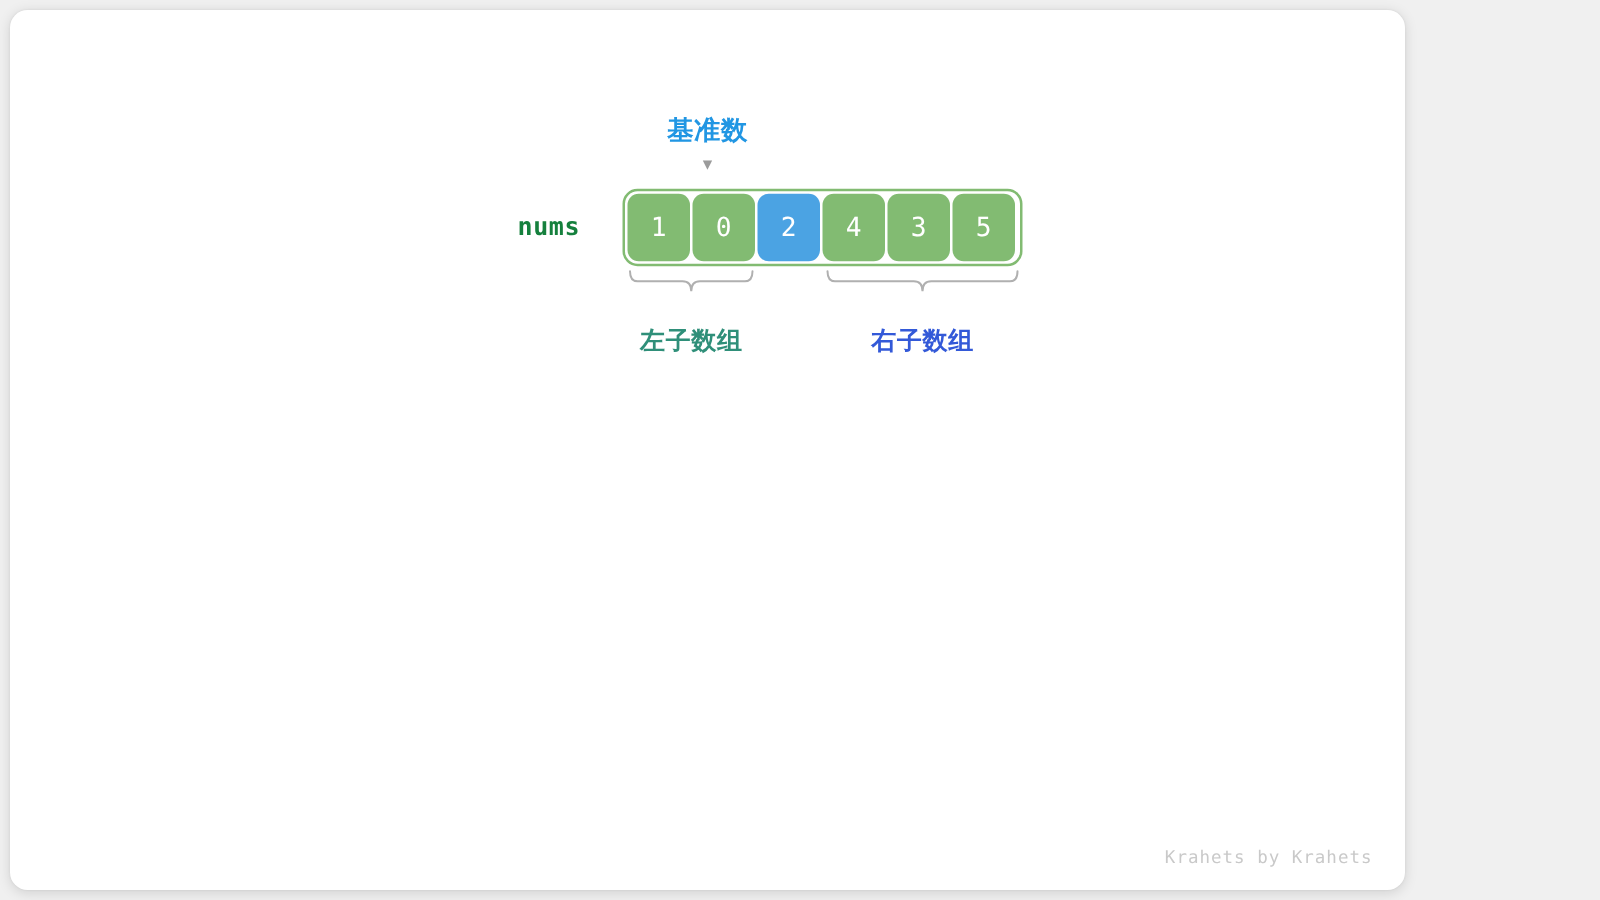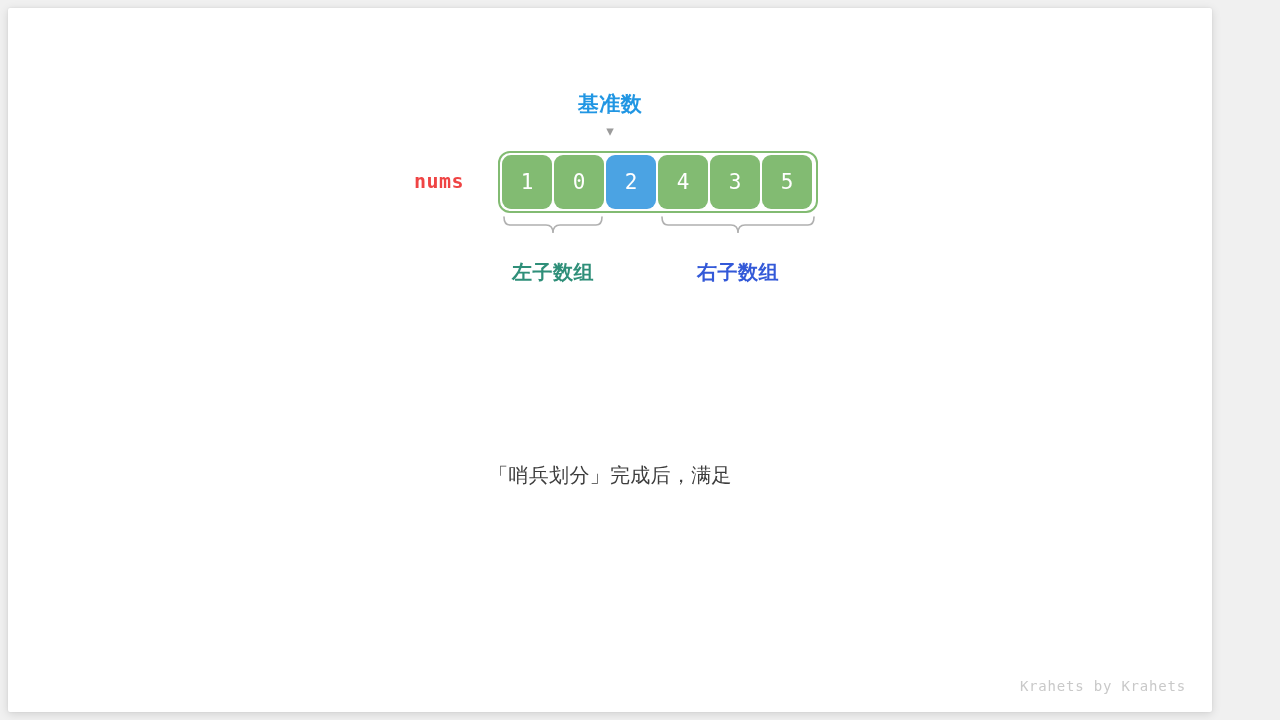--- a/index.html
+++ b/index.html
@@ -9,24 +9,24 @@
     height: 720px;
     background: #f0f0f0;
     font-family: "Liberation Sans", "DejaVu Sans", sans-serif;
     overflow: hidden;
   }
 
   #card {
     position: absolute;
     left: 8px;
     top: 8px;
-    width: 1204px;
+    width: 1116px;
     height: 704px;
     background: #ffffff;
-    border-radius: 2px;
+    border-radius: 14px;
     box-shadow: 0 2px 10px rgba(0,0,0,0.13), 0 0 2px rgba(0,0,0,0.08);
     overflow: hidden;
   }
 
   .abs { position: absolute; }
 
   
   #pivot-title {
     left: 0; right: 0;
     top: 82px;
@@ -47,21 +47,21 @@
     font-family: "DejaVu Sans", sans-serif;
   }
 
   
   #nums-label {
     left: 406px;
     top: 161px;
     font-family: "DejaVu Sans Mono", "Liberation Mono", monospace;
     font-size: 20px;
     font-weight: bold;
-    color: #ef4444;
+    color: #15803d;
     letter-spacing: 0.5px;
   }
 
   
   #array-container {
     left: 490px;
     top: 143px;
     width: 320px;
     height: 62px;
     box-sizing: border-box;
@@ -188,18 +188,17 @@
 
   <div class="brace" id="brace-right">
     <svg viewBox="0 0 156 20" preserveAspectRatio="none">
       <path d="M2,2 Q2,10 8,10 L71,10 Q78,10 78,18 Q78,10 85,10 L148,10 Q154,10 154,2" fill="none" stroke="#b0b0b0" stroke-width="1.6" stroke-linecap="round"></path>
     </svg>
   </div>
 
   <div class="abs sub-label" id="label-left">左子数组</div>
   <div class="abs sub-label" id="label-right">右子数组</div>
 
-  <div class="abs" id="caption">「哨兵划分」完成后，满足</div>
 
 
   <div class="abs" id="credit">Krahets by Krahets</div>
 
 </div>
 
 </body></html>

